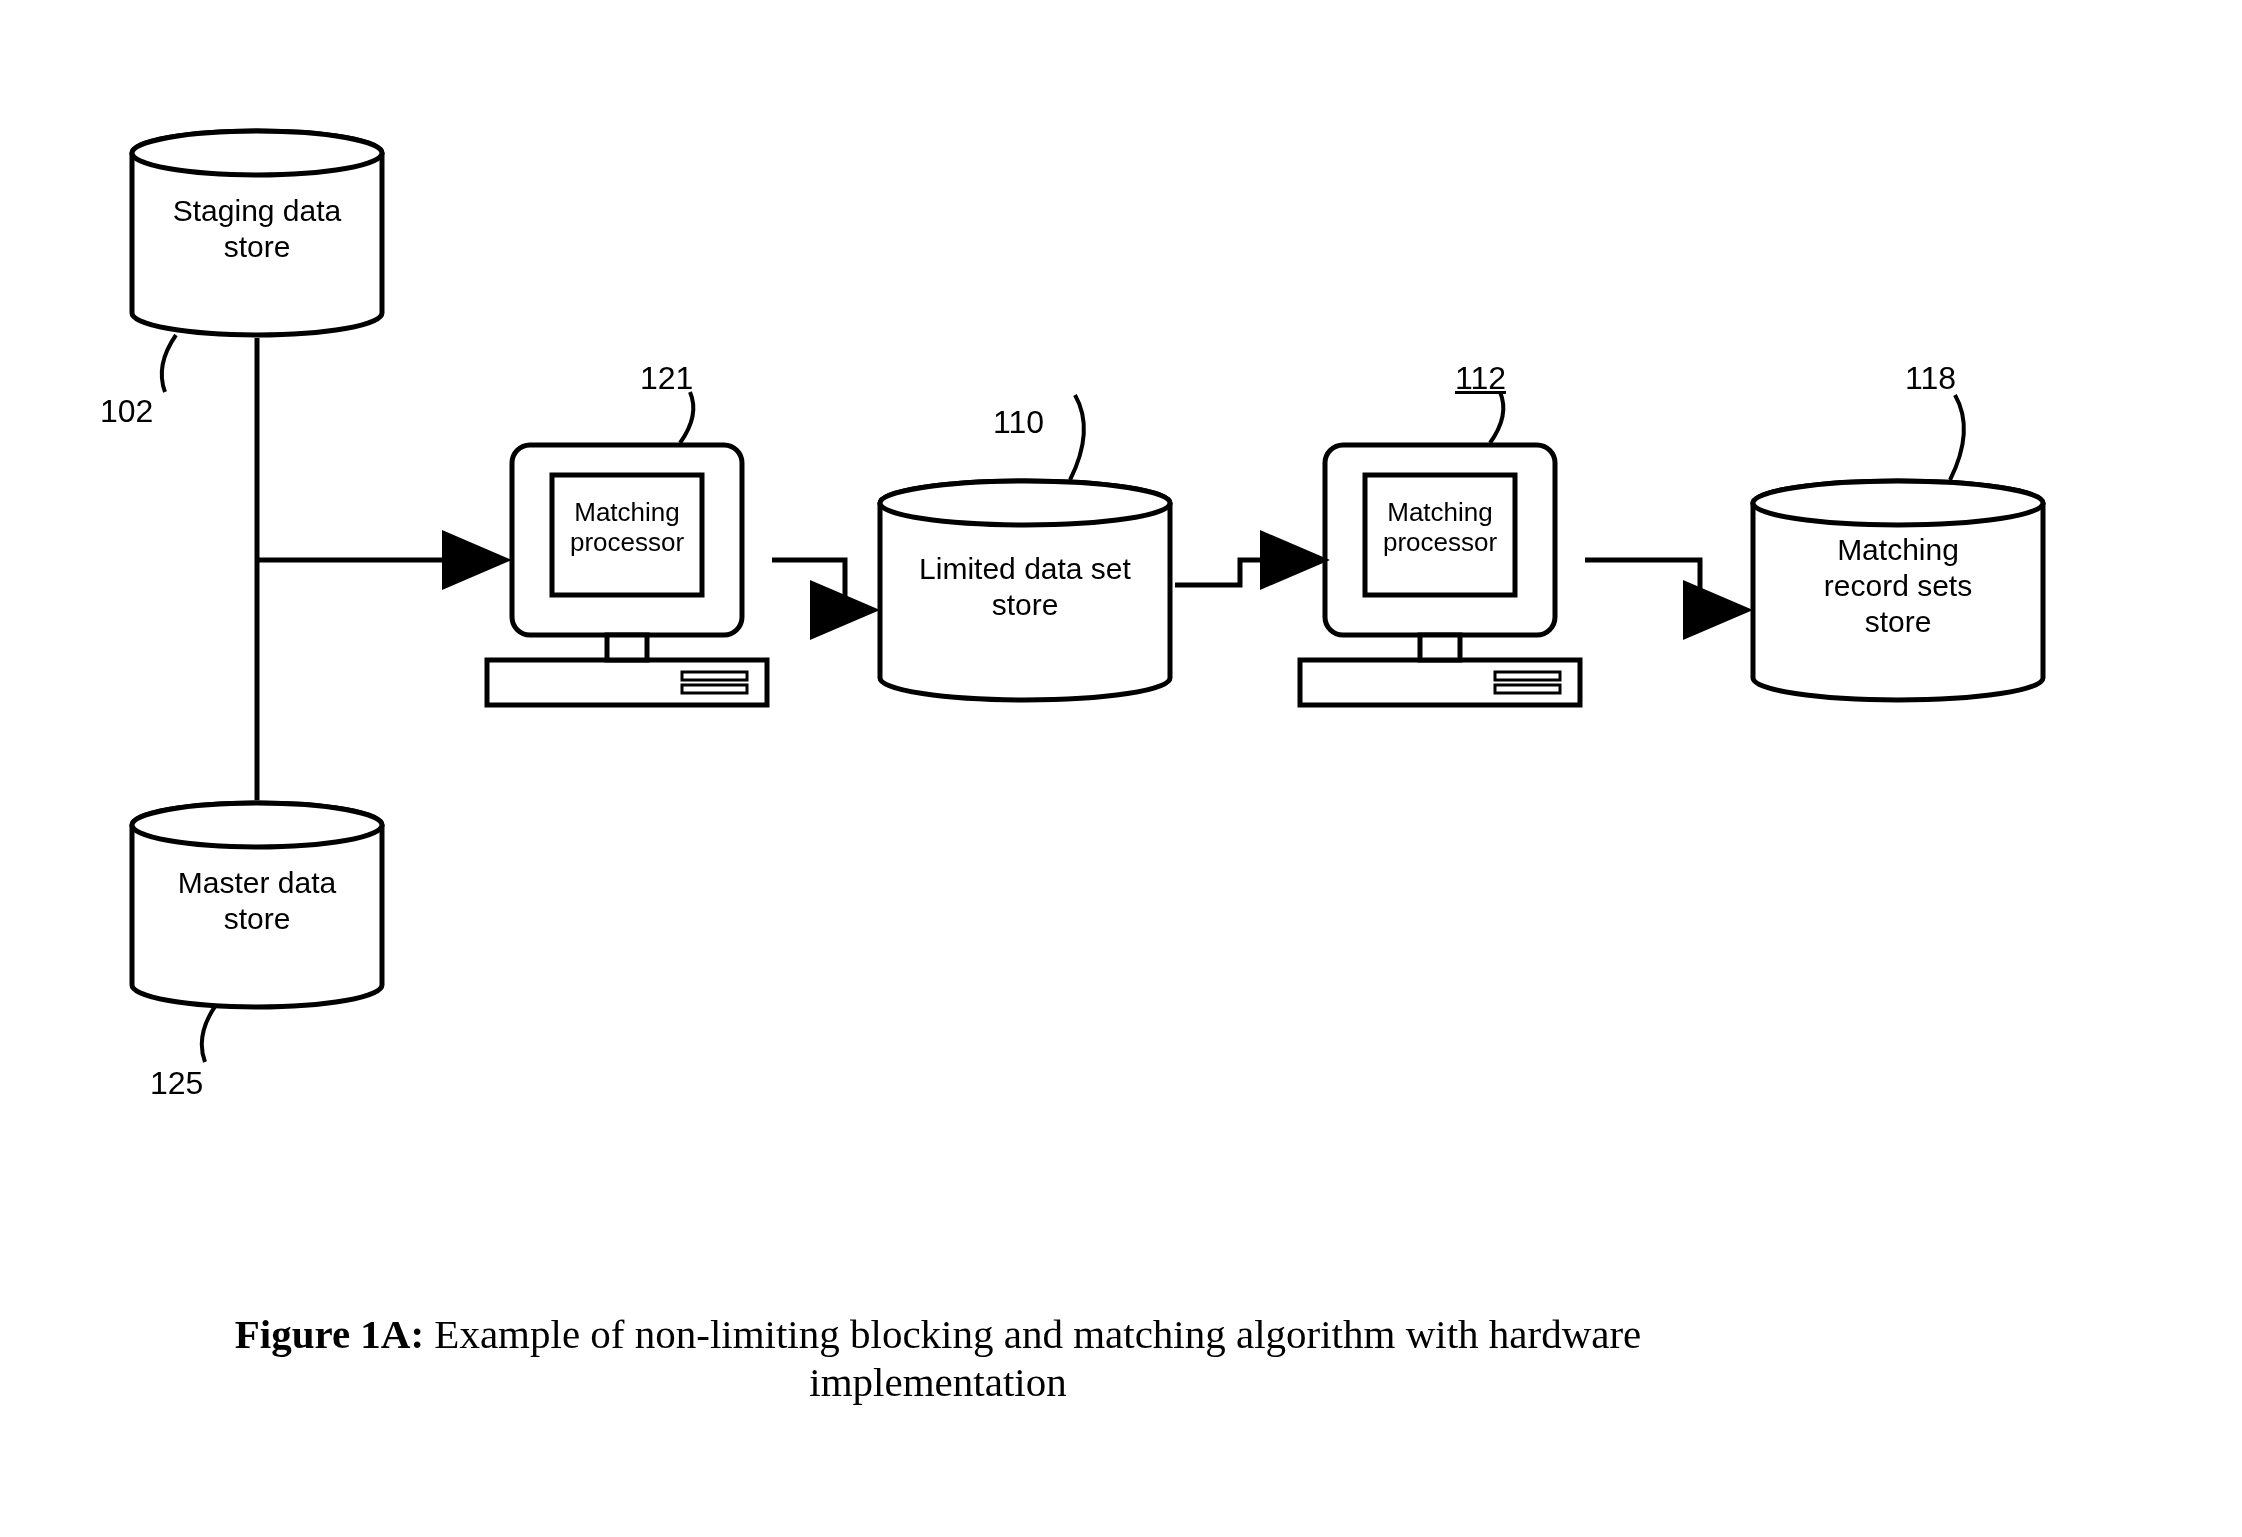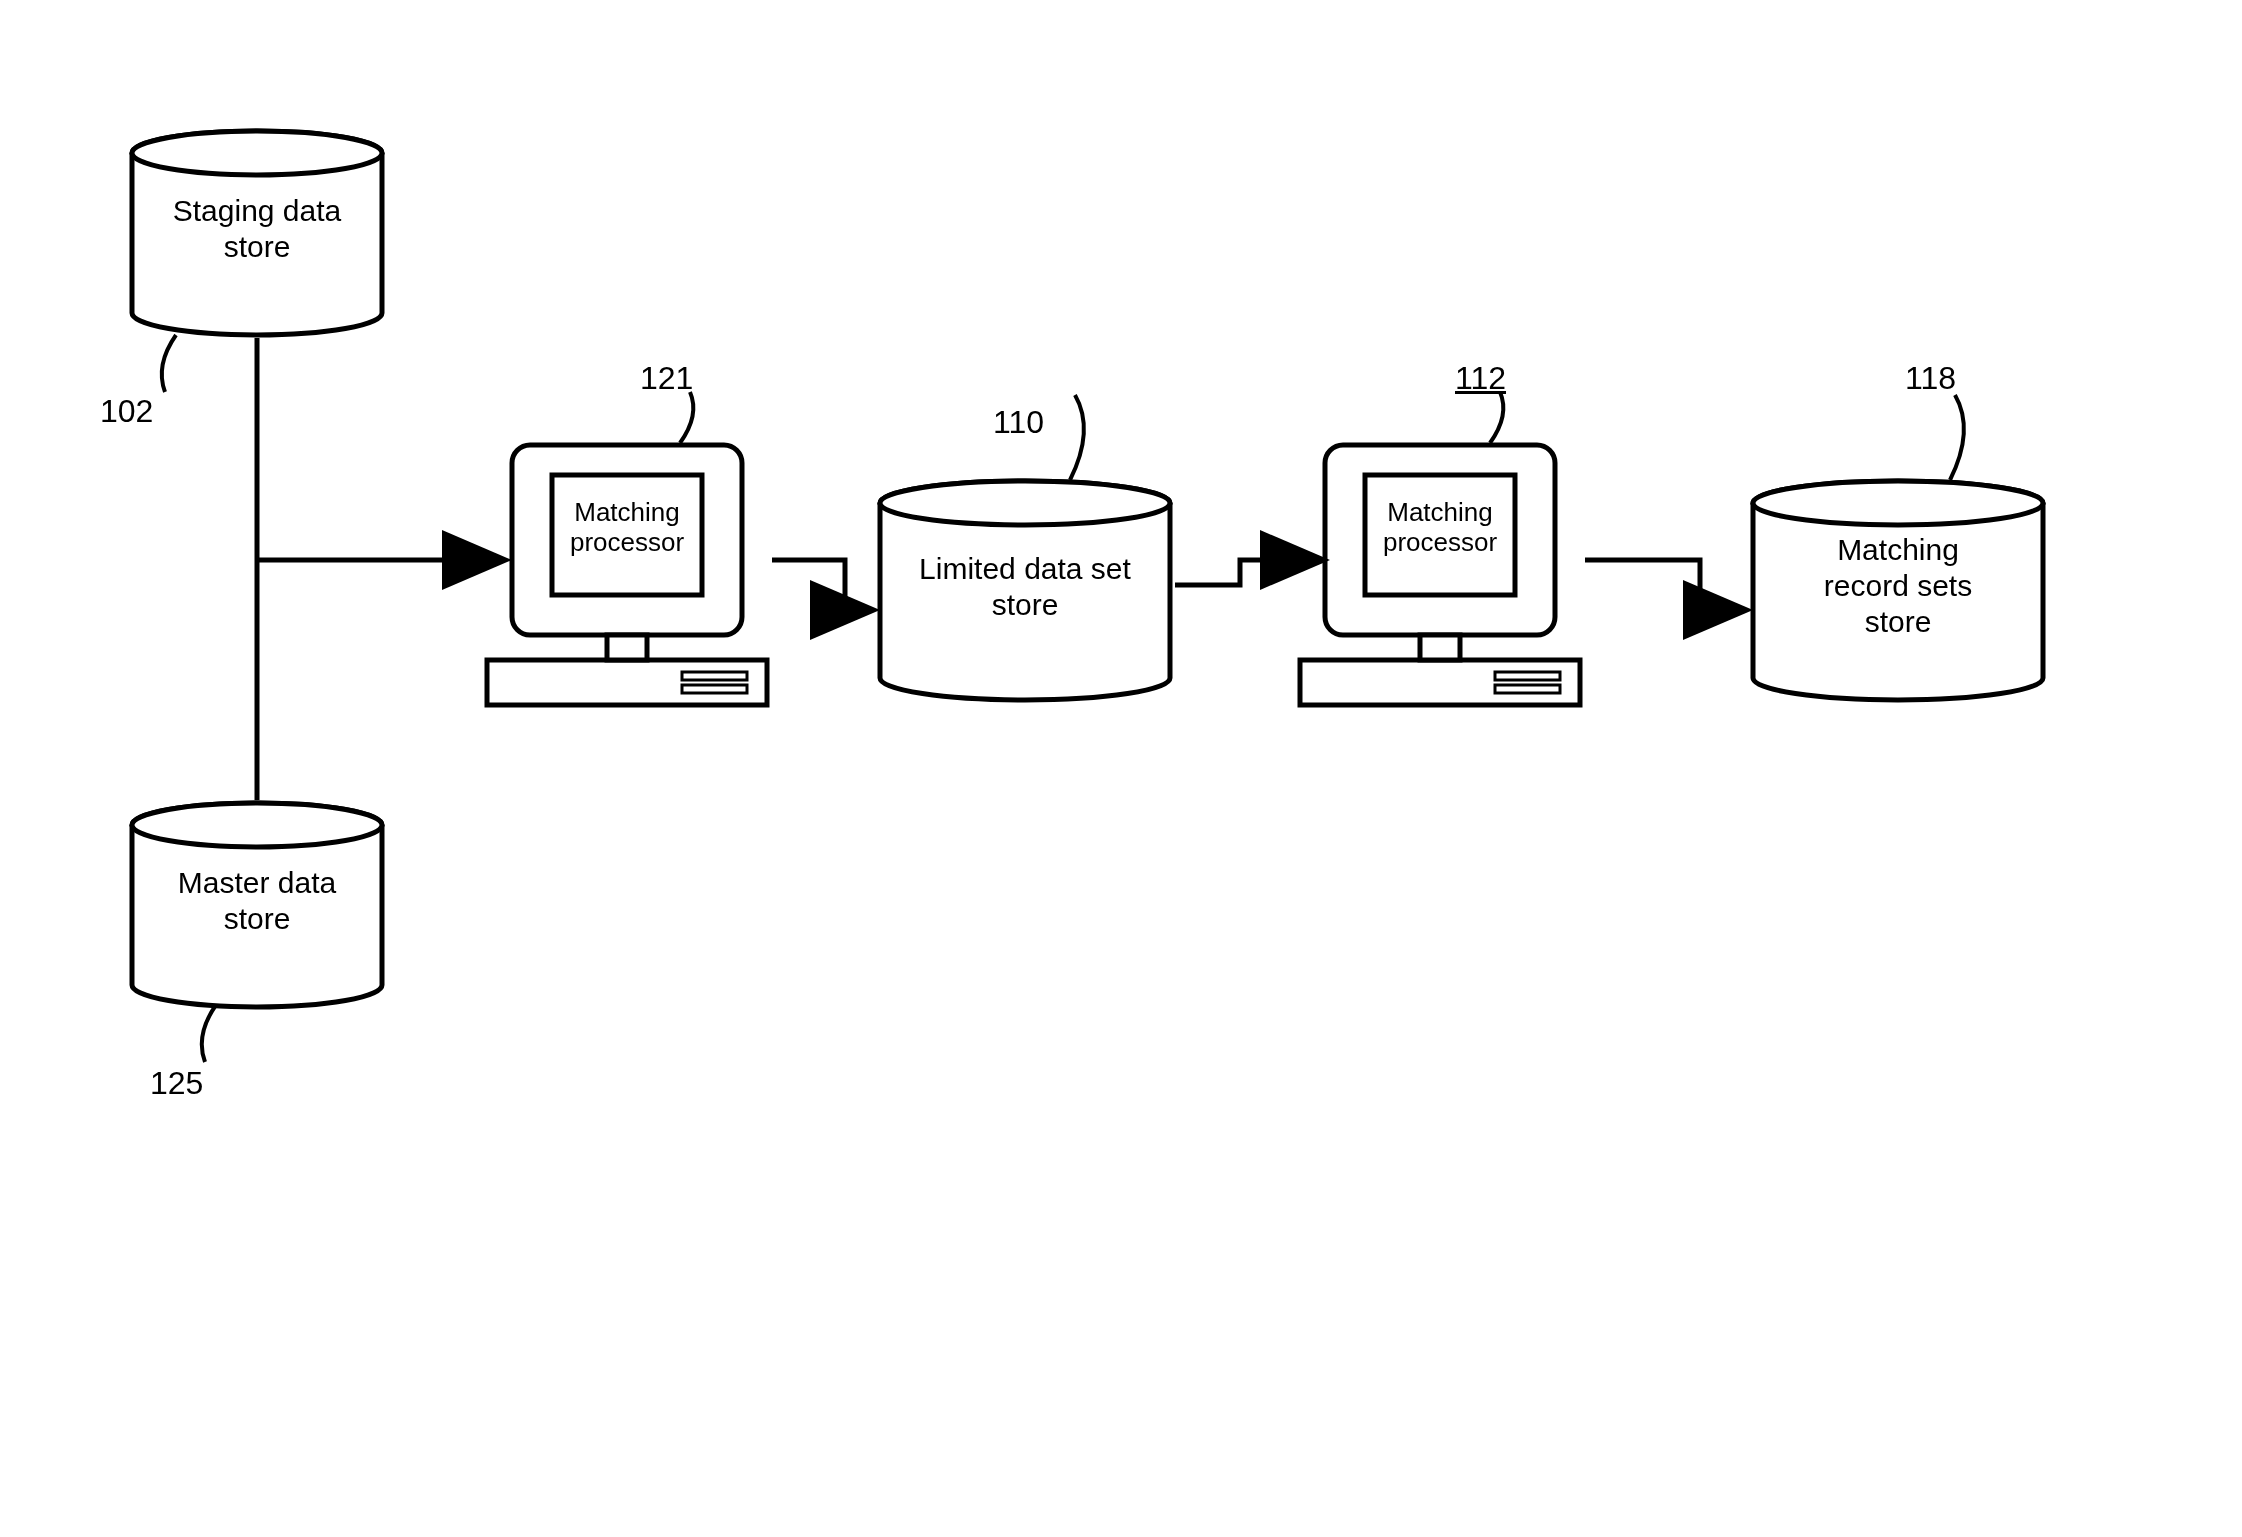--- a/index.html
+++ b/index.html
@@ -181,14 +181,18 @@
     <path d="M 1950 480 Q 1975 430 1955 395" fill="none" stroke="#000" stroke-width="4"></path>
   </svg>
 
   <div class="ref-num" style="left:100px; top:393px;">102</div>
   <div class="ref-num" style="left:150px; top:1065px;">125</div>
   <div class="ref-num" style="left:640px; top:360px;">121</div>
   <div class="ref-num" style="left:993px; top:360px;margin-top:44px;">110</div>
   <div class="ref-num" style="left:1455px; top:360px;text-decoration:underline;">112</div>
   <div class="ref-num" style="left:1905px; top:360px;">118</div>
 
+  <div class="caption">
+    <b>Figure 1A:</b><span>  Example of non-limiting blocking and matching algorithm with hardware</span><br>
+    <span>implementation</span>
+  </div>
 
 </div>
 
 </body></html>

